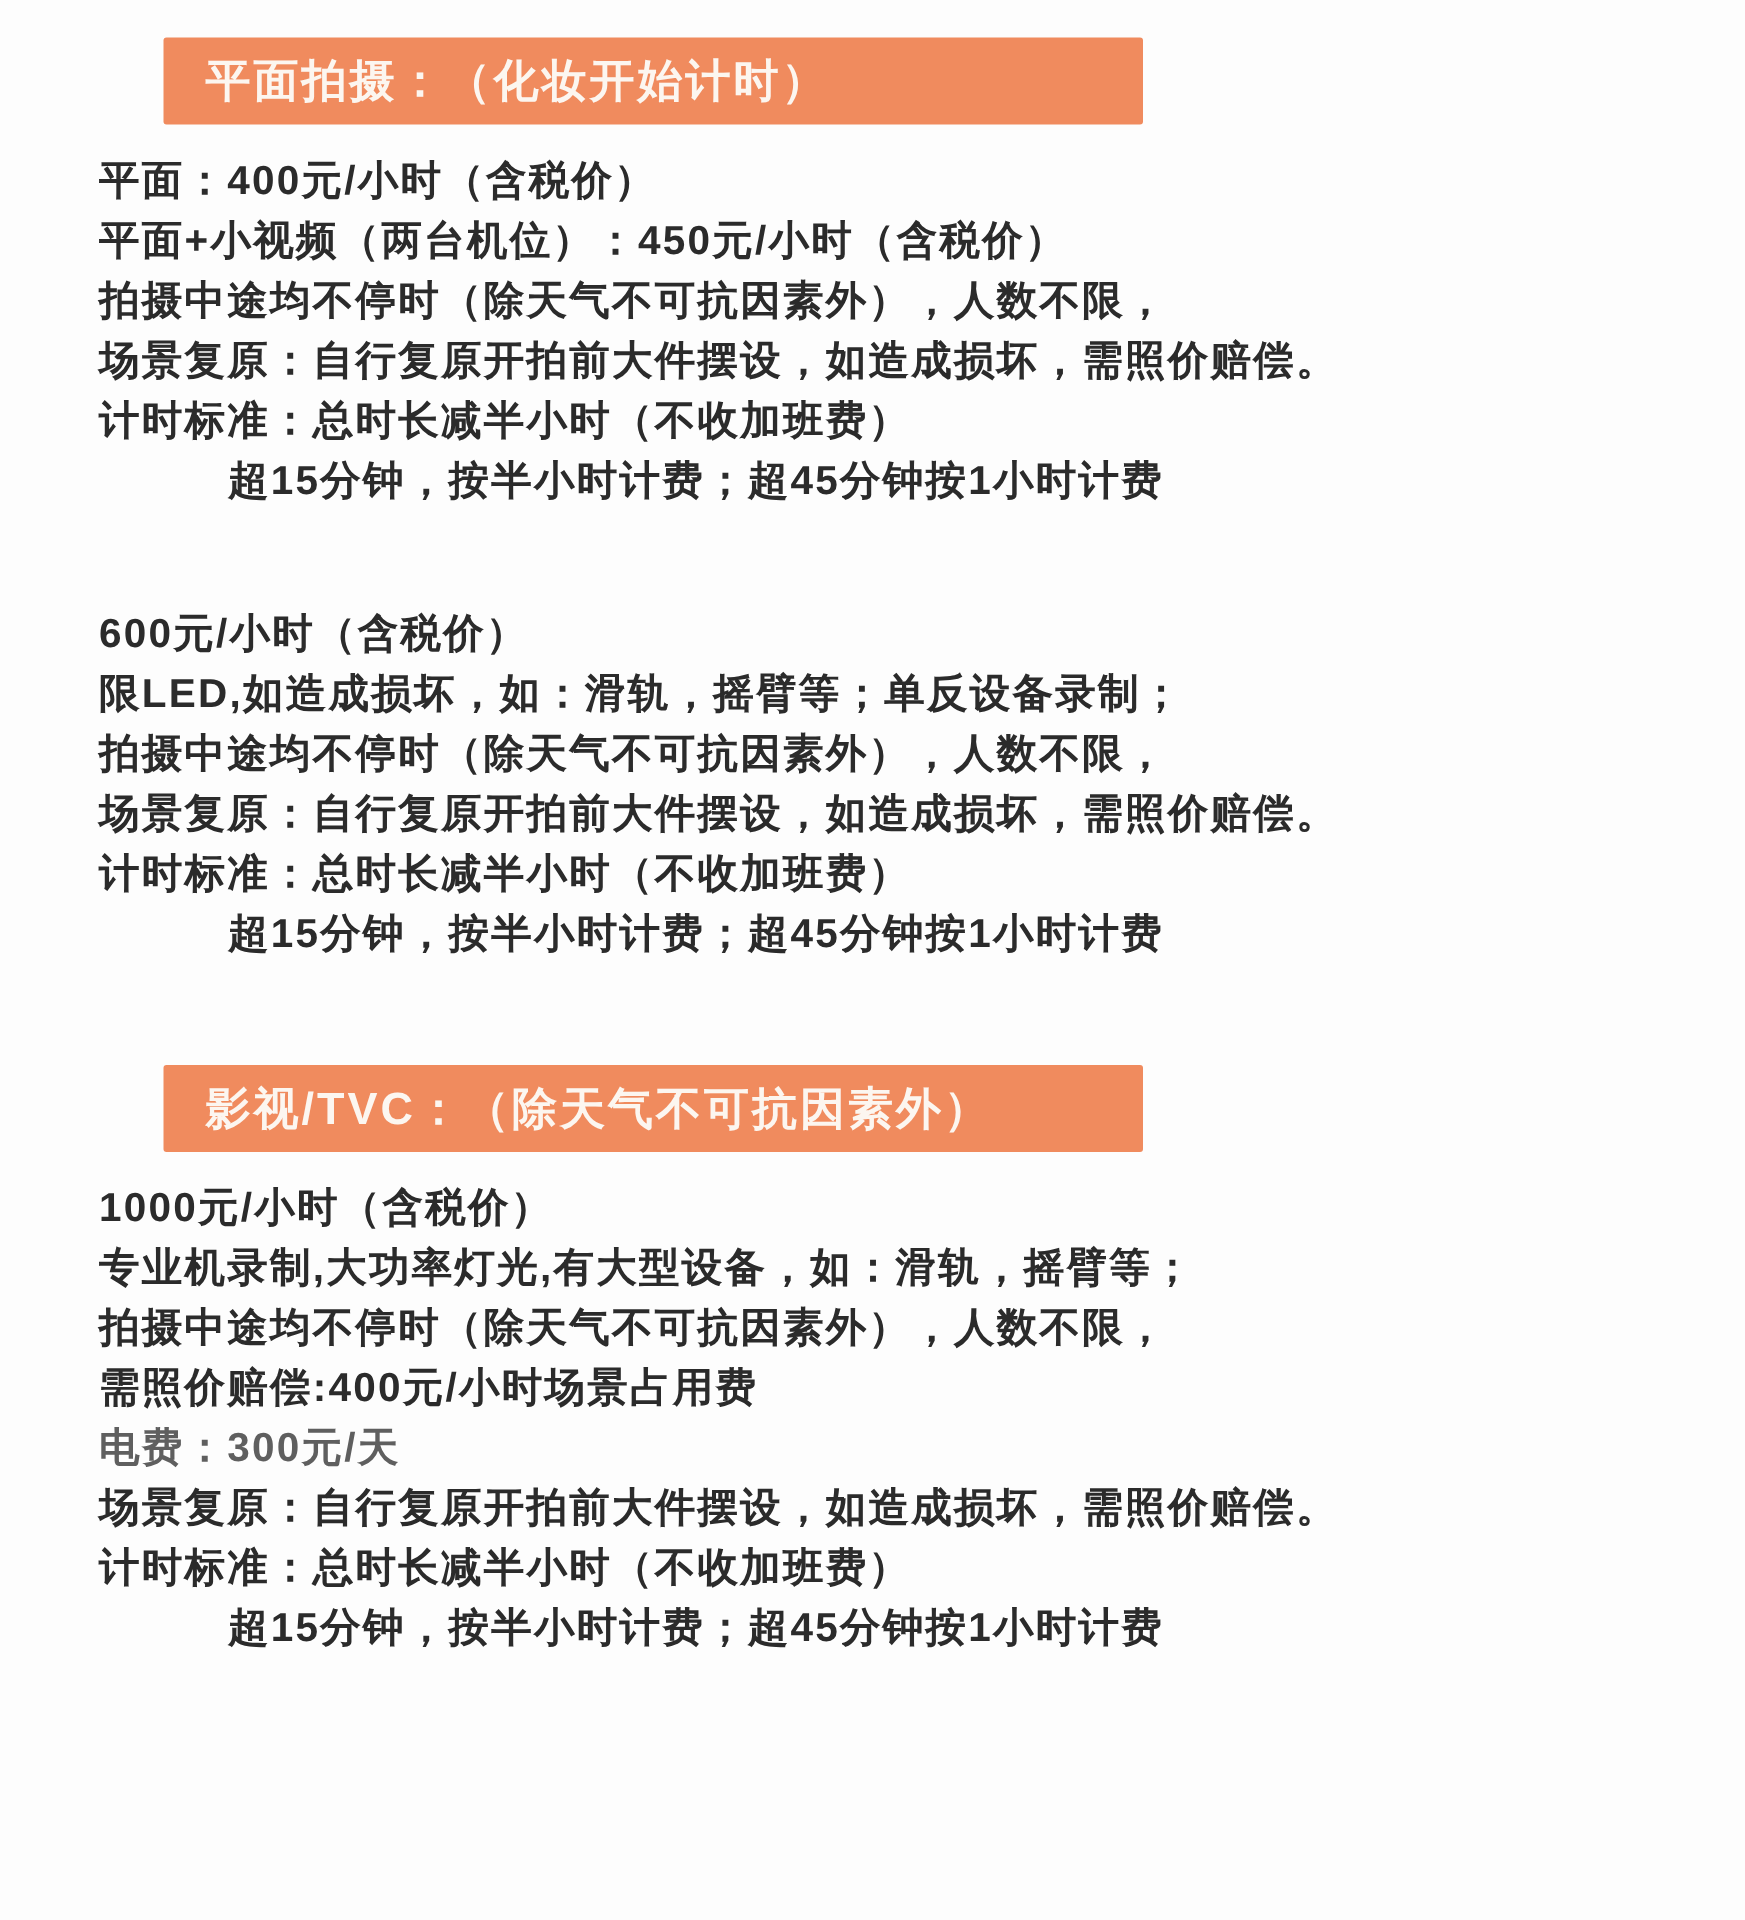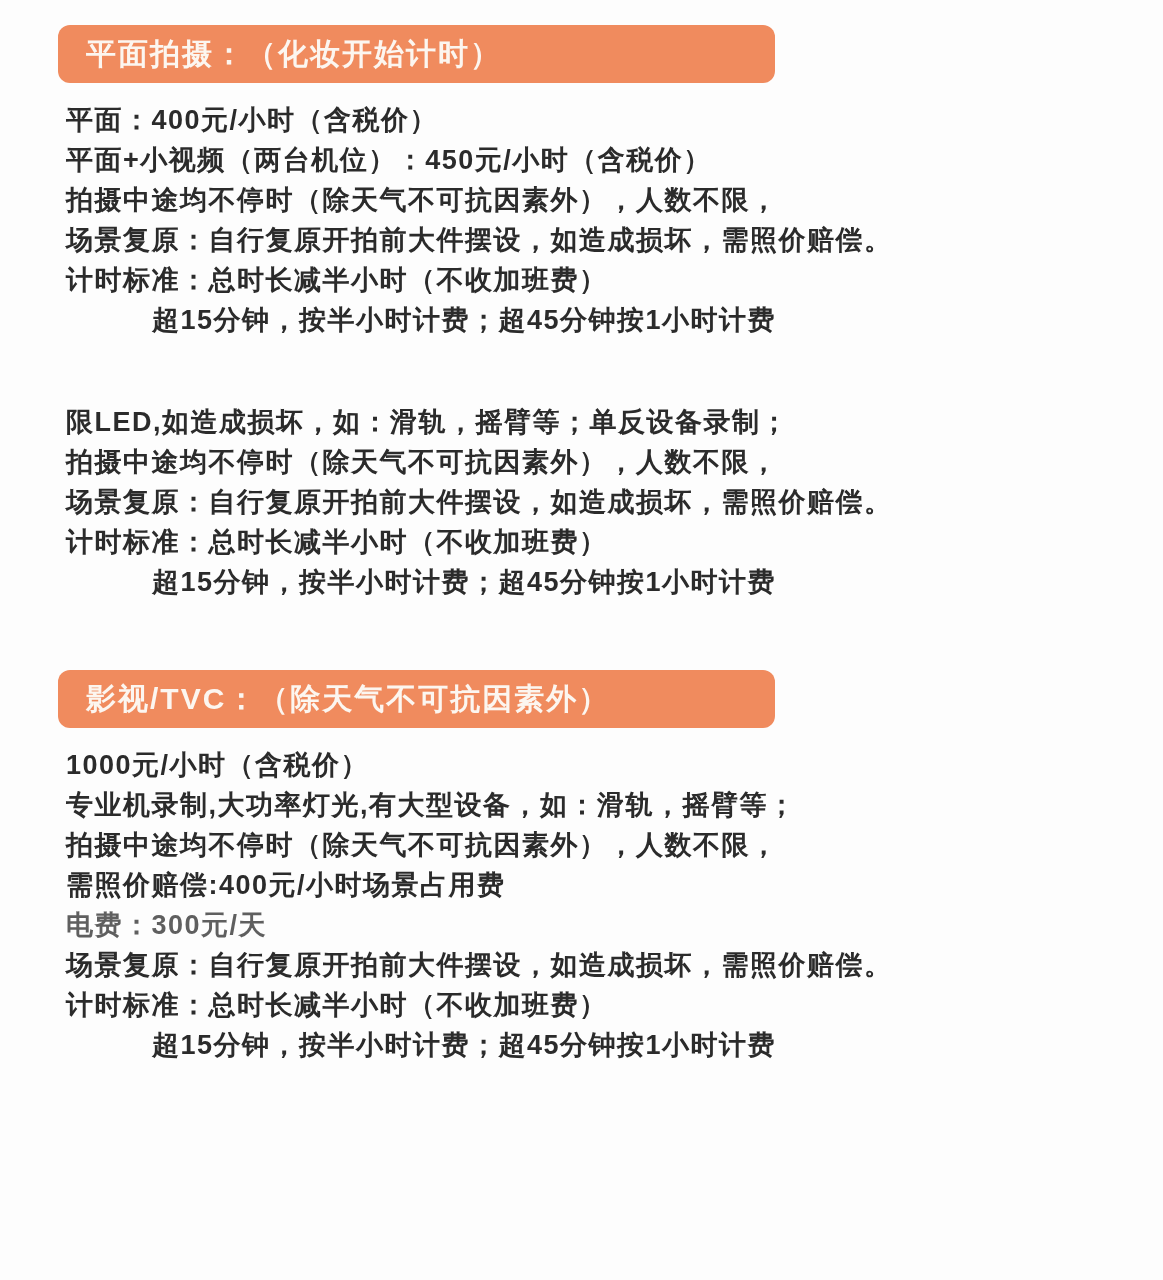--- a/index.html
+++ b/index.html
@@ -20,25 +20,25 @@
   }
   .page {
     width: 1163px;
     height: 1280px;
     padding-top: 25px;
   }
   .price-section { }
   .price-section + .price-section { margin-top: 62px; }
   .price-section:nth-of-type(3) { margin-top: 68px; }
   .section-header {
-    margin-left: 58px;
-    width: 717px;
+    margin-left: 109px;
+    width: 653px;
     height: 58px;
     background: var(--accent);
-    border-radius: 12px;
+    border-radius: 2px;
     display: flex;
     align-items: center;
     padding-left: 28px;
   }
   .section-title {
     color: var(--header-text);
     font-size: 30px;
     font-weight: bold;
     letter-spacing: 2px;
     white-space: nowrap;
@@ -72,20 +72,21 @@
         <div class="line">平面+小视频（两台机位）：450元/小时（含税价）</div>
         <div class="line">拍摄中途均不停时（除天气不可抗因素外），人数不限，</div>
         <div class="line">场景复原：自行复原开拍前大件摆设，如造成损坏，需照价赔偿。</div>
         <div class="line">计时标准：总时长减半小时（不收加班费）</div>
         <div class="line indent">超15分钟，按半小时计费；超45分钟按1小时计费</div>
       </div>
   </section>
 
   <section class="price-section">
     <div class="section-body">
+        <div class="line">600元/小时（含税价）</div>
         <div class="line">限LED,如造成损坏，如：滑轨，摇臂等；单反设备录制；</div>
         <div class="line">拍摄中途均不停时（除天气不可抗因素外），人数不限，</div>
         <div class="line">场景复原：自行复原开拍前大件摆设，如造成损坏，需照价赔偿。</div>
         <div class="line">计时标准：总时长减半小时（不收加班费）</div>
         <div class="line indent">超15分钟，按半小时计费；超45分钟按1小时计费</div>
       </div>
   </section>
 
   <section class="price-section">
     <div class="section-header">

